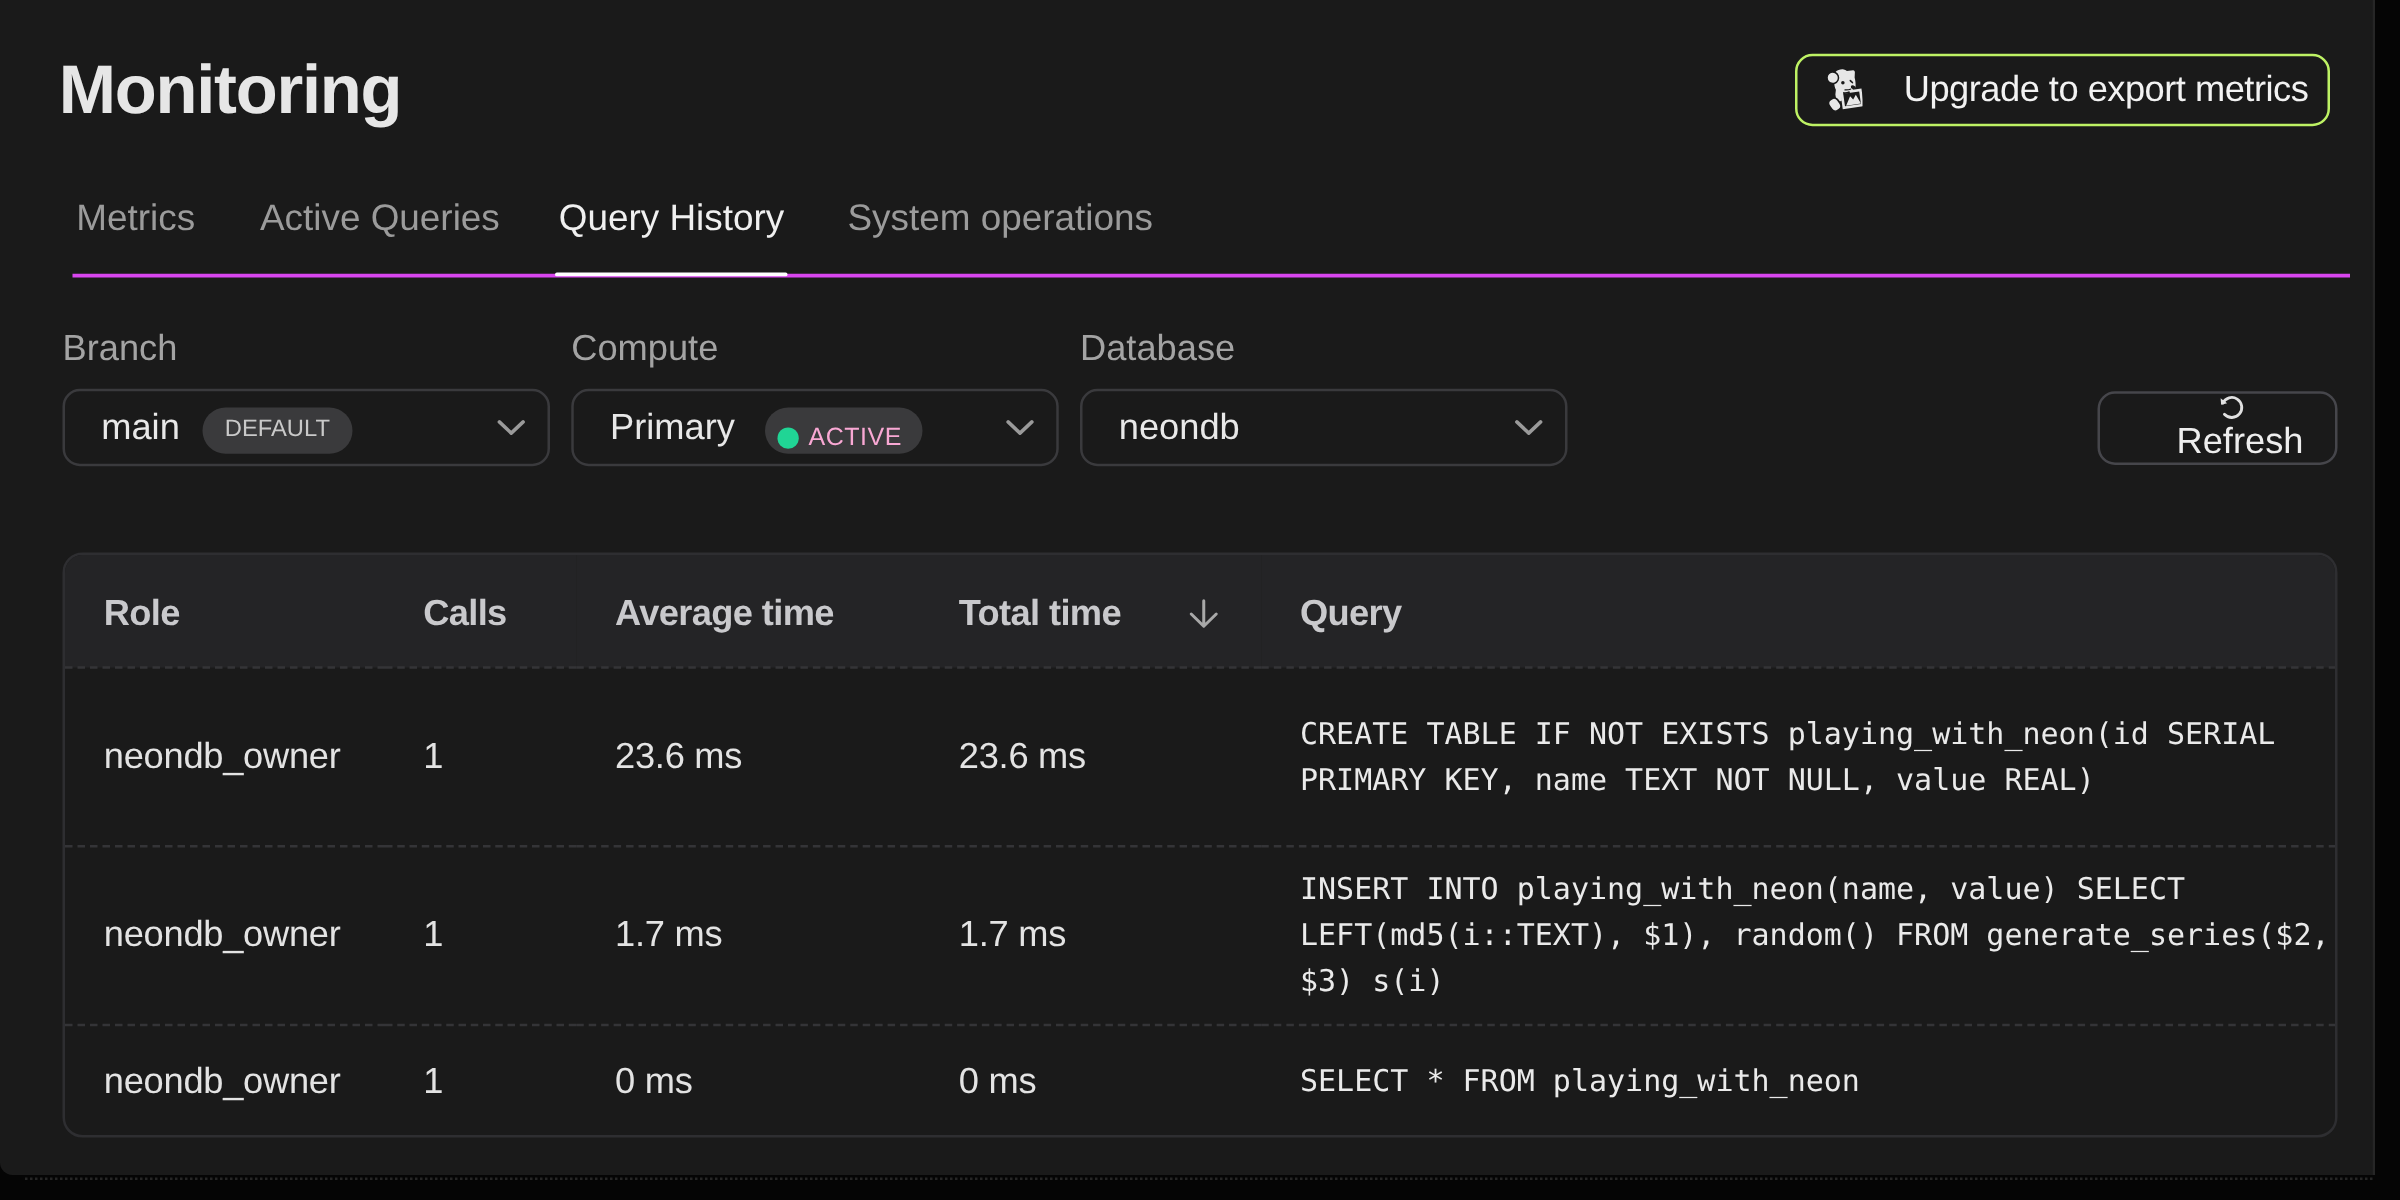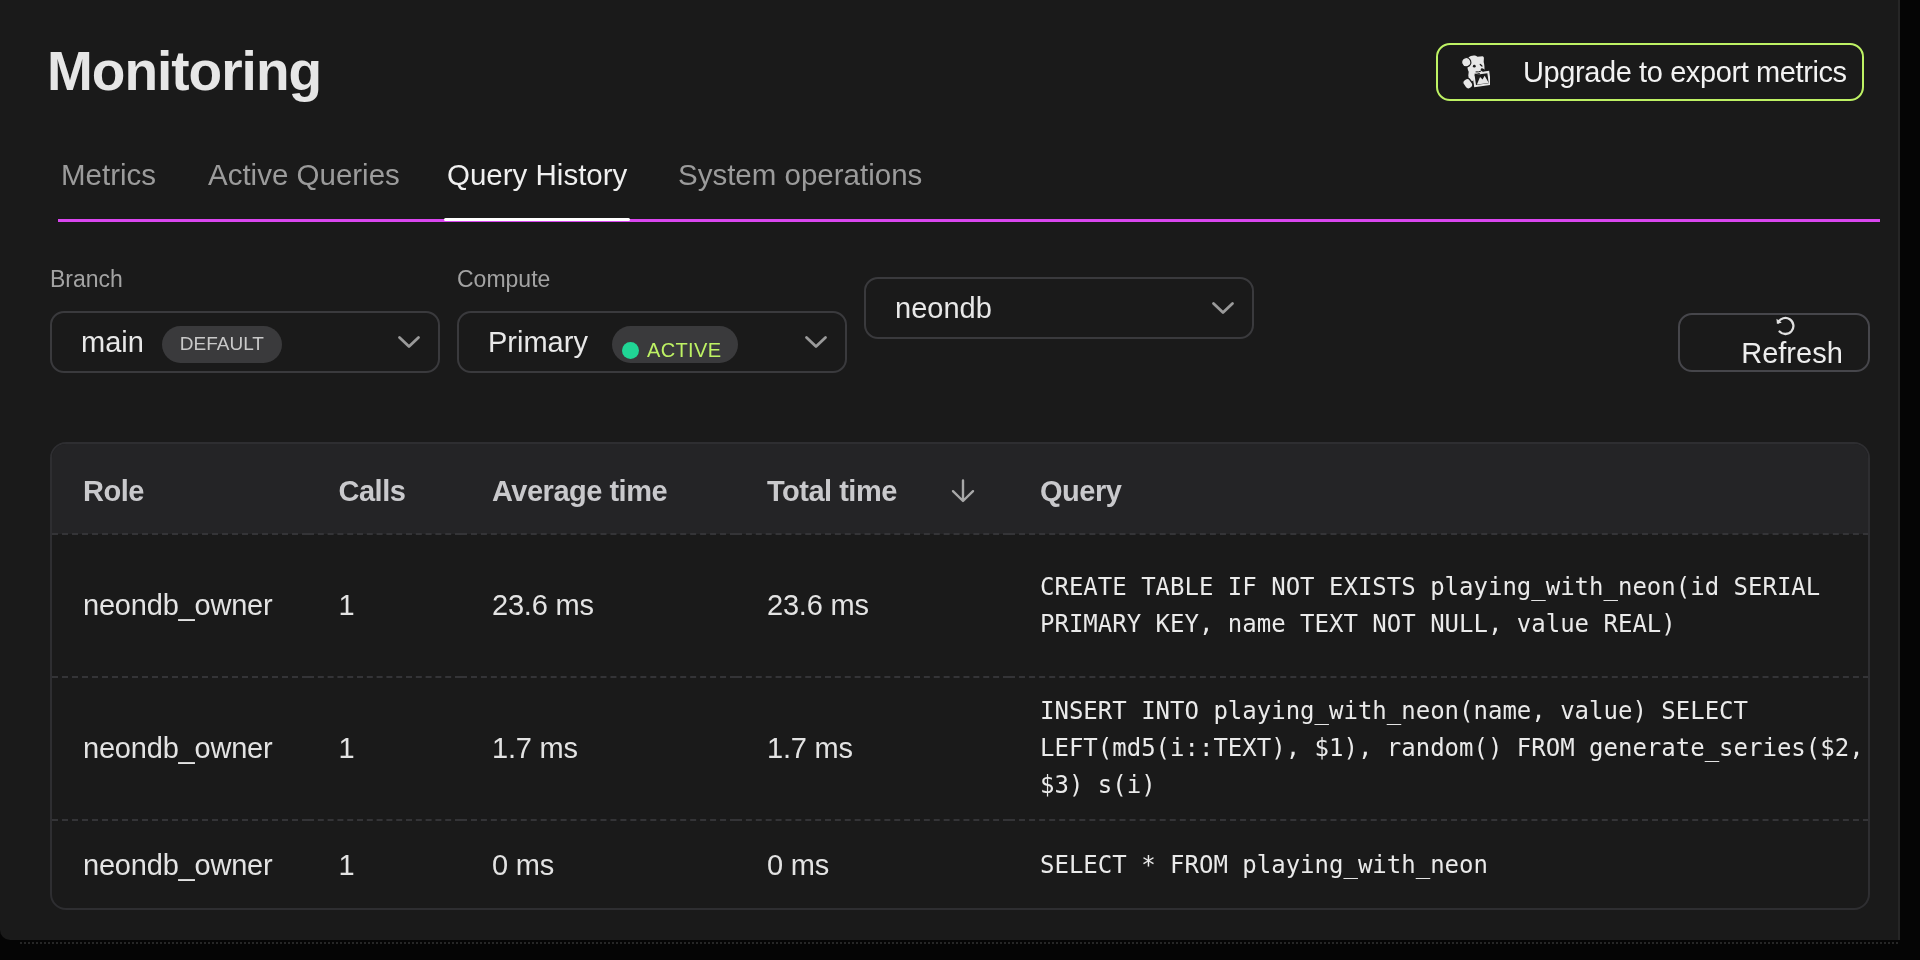--- a/index.html
+++ b/index.html
@@ -28,28 +28,28 @@
   .tab.t0 { left:0; } .tab.t1 { left:147px; } .tab.t2 { left:386px; } .tab.t3 { left:617px; }
   .tab.active { color:#f0f0f0; }
   .tab.active::after { content:''; position:absolute; left:0; right:0; bottom:-2px;
     height:3px; background:#ffffff; border-radius:2px; }
   
   .filters { position:absolute; left:50px; top:262px; width:1820px; }
   .filter-group { position:absolute; top:0; width:390px; }
   .filter-group.fg0 { left:0; }
   .filter-group.fg1 { left:407px; }
   .filter-group.fg2 { left:814px; }
-  .filter-label { font-size:23px; line-height:34px; color:#a3a3a3; }
+  .filter-label { font-size:29px; line-height:34px; color:#a3a3a3; }
   .select { margin-top:15px; height:62px; border:2px solid #3a3a3d; border-radius:14px;
     display:flex; align-items:center; padding:0 50px 0 29px; position:relative; cursor:pointer; }
   .select-value { font-size:29px; color:#e8e8e8; white-space:nowrap; }
   .badge { height:37px; border-radius:18.5px; background:#3a3a3c; display:inline-flex;
     align-items:center; font-weight:400; position:relative; top:2px; }
   .badge.default-badge { margin-left:18px; padding:0 18px; font-size:19px; letter-spacing:0px; color:#c9c9c9; }
-  .badge.active-badge { margin-left:24px; padding:12px 16px 0 10px; font-size:20px; letter-spacing:0.4px; color:#bef264; }
+  .badge.active-badge { margin-left:24px; padding:12px 16px 0 10px; font-size:20px; letter-spacing:0.4px; color:#f9a8d4; }
   .status-dot { width:17px; height:17px; border-radius:50%; background:#20d595; margin-right:8px; flex:0 0 auto; }
   .chevron { position:absolute; right:17px; top:50%; margin-top:-7px; width:24px; height:14px; }
   .refresh-btn { position:absolute; left:1628px; top:51px; width:192px; height:59px;
     border:2px solid #46464b; border-radius:14px; background:transparent;
     display:flex; align-items:center; padding:0 0 0 23px; cursor:pointer;flex-direction:column; }
   .refresh-btn .refresh-label { margin-left:13px; font-size:29px; color:#ededed; }
   
   .panel { position:absolute; left:50px; top:442px; width:1820px; height:468px;
     border:2px solid #2e2e31; border-radius:16px; overflow:hidden; }
   table { width:100%; border-collapse:collapse; table-layout:fixed; }
@@ -118,20 +118,21 @@
         <span class="badge active-badge">
             <span class="status-dot"></span>
             <span>ACTIVE</span>
           </span>
         <svg class="chevron" viewBox="0 0 24 14">
           <path d="M2.5 2.5 L12 11.5 L21.5 2.5" fill="none" stroke="#9a9a9a" stroke-width="2.8" stroke-linecap="round" stroke-linejoin="round"></path>
         </svg>
       </div>
     </div>
     <div class="filter-group fg2">
+      <div class="filter-label">Database</div>
       <div class="select">
         <span class="select-value">neondb</span>
         <svg class="chevron" viewBox="0 0 24 14">
           <path d="M2.5 2.5 L12 11.5 L21.5 2.5" fill="none" stroke="#9a9a9a" stroke-width="2.8" stroke-linecap="round" stroke-linejoin="round"></path>
         </svg>
       </div>
     </div>
     <button class="refresh-btn">
       <svg width="31" height="31" viewBox="0 0 31 31">
         <path d="M 7.1 23.2 A 11.3 11.3 0 1 0 5.2 10.5" fill="none" stroke="#e0e0e0" stroke-width="3.2" stroke-linecap="round"></path>

